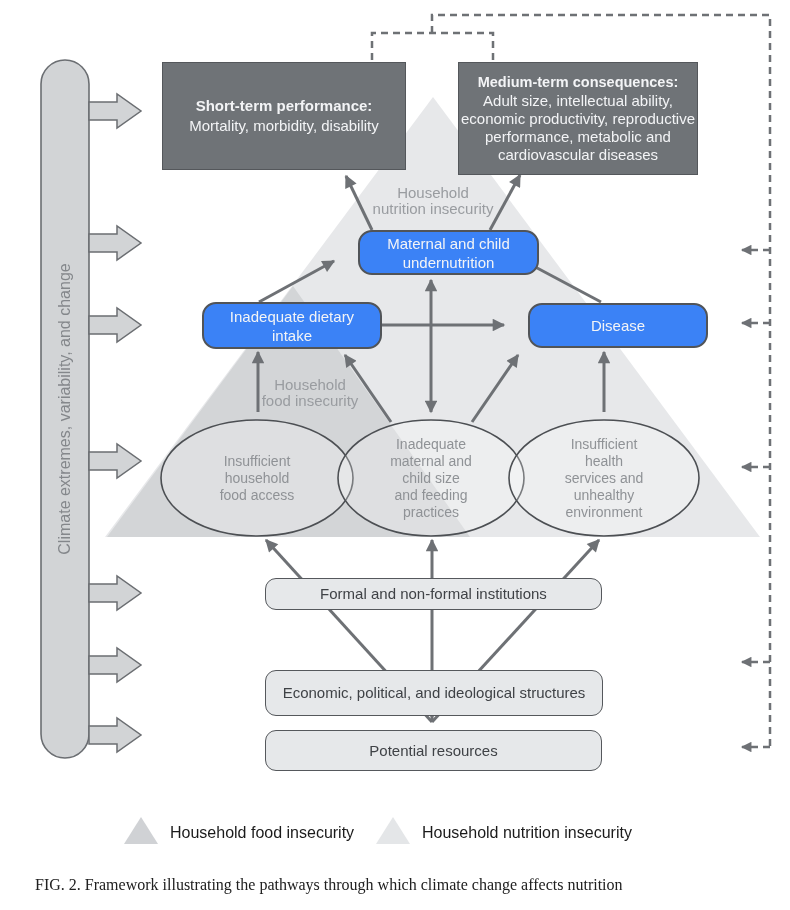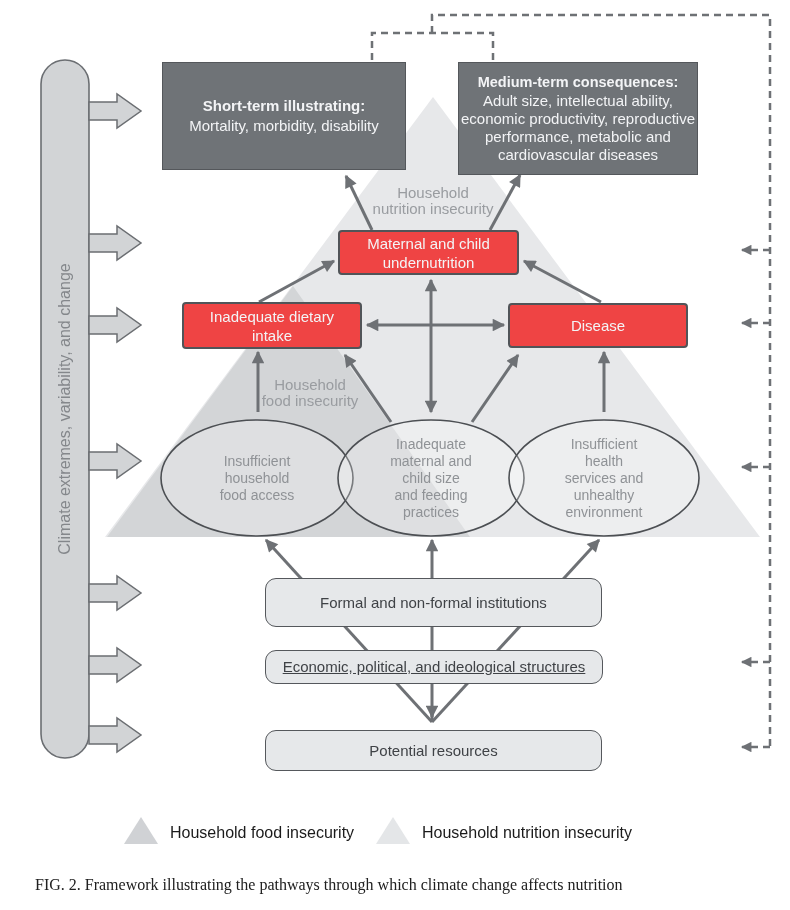--- a/index.html
+++ b/index.html
@@ -3,21 +3,21 @@
 <meta charset="utf-8">
 <style>
   html,body{margin:0;padding:0;background:#ffffff;}
   #stage{position:relative;width:790px;height:910px;background:#ffffff;overflow:hidden;
          font-family:"Liberation Sans",sans-serif;}
   #diagram-svg{position:absolute;left:0;top:0;}
   .abs{position:absolute;box-sizing:border-box;}
   .pre{white-space:pre-line;}
   .flexc{display:flex;flex-direction:column;align-items:center;justify-content:center;text-align:center;}
   .box-dark{background:#6f7377;border:1.5px solid #54575b;color:#f3f4f6;}
-  .box-dark-round{background:#ef4444;border:2px solid #515458;border-radius:4px;color:#f3f4f6;}
+  .box-dark-round{background:#3b82f6;border:2px solid #515458;border-radius:14px;color:#f3f4f6;margin-left:20px;}
   .box-light{background:#e6e8ea;border:1.6px solid #55585c;border-radius:11px;color:#3f4246;}
   .box-title{font-weight:bold;font-size:15px;line-height:20px;}
   .box-body{font-size:15px;line-height:20px;}
   .box-body-sm{font-size:15px;line-height:18px;}
   .node-label{font-size:15px;line-height:19px;}
   .bottom-label{font-size:15px;line-height:18px;}
   .ellipse-label{color:#8f9296;font-size:14px;line-height:17px;}
   .region-label{color:#999ca0;font-size:15px;line-height:15.5px;text-align:center;}
   .bar-label{color:#84878b;font-size:16px;text-align:center;line-height:24px;}
   .legend-label{color:#1b1b1b;font-size:16px;line-height:26px;}
@@ -92,21 +92,21 @@
   </svg>
 
   <div class="abs bar-label" style="left:-284px;top:397px;width:698px;height:24px;transform:rotate(-90deg);">Climate extremes, variability, and change</div>
 
   <div class="abs region-label pre" style="left:343px;top:185px;width:180px;">Household
 nutrition insecurity</div>
   <div class="abs region-label pre" style="left:230px;top:377px;width:160px;">Household
 food insecurity</div>
 
   <div class="abs box-dark flexc" style="left:162px;top:62px;width:244px;height:108px;">
-    <div class="box-title">Short-term illustrating:</div>
+    <div class="box-title">Short-term performance:</div>
     <div class="box-body pre">Mortality, morbidity, disability</div>
   </div>
   <div class="abs box-dark flexc" style="left:458px;top:62px;width:240px;height:113px;">
     <div class="box-title" style="font-size:14.5px;line-height:19px;">Medium-term consequences:</div>
     <div class="box-body-sm pre">Adult size, intellectual ability,
 economic productivity, reproductive
 performance, metabolic and
 cardiovascular diseases</div>
   </div>
 
@@ -123,22 +123,22 @@
 maternal and
 child size
 and feeding
 practices</div>
   <div class="abs flexc ellipse-label pre" style="left:534px;top:430px;width:140px;height:96px;">Insufficient
 health
 services and
 unhealthy
 environment</div>
 
-  <div class="abs box-light flexc bottom-label" style="left:265px;top:578px;width:337px;height:49px;">Formal and non-formal institutions</div>
-  <div class="abs box-light flexc bottom-label" style="left:265px;top:650px;width:338px;height:34px;text-decoration:underline;">Economic, political, and ideological structures</div>
+  <div class="abs box-light flexc bottom-label" style="left:265px;top:578px;width:337px;height:32px;">Formal and non-formal institutions</div>
+  <div class="abs box-light flexc bottom-label" style="left:265px;top:670px;width:338px;height:46px;">Economic, political, and ideological structures</div>
   <div class="abs box-light flexc bottom-label" style="left:265px;top:722px;width:337px;height:41px;margin-top:8px;">Potential resources</div>
 
   <div class="abs legend-label" style="left:170px;top:820px;">Household food insecurity</div>
   <div class="abs legend-label" style="left:422px;top:820px;">Household nutrition insecurity</div>
 
   <div class="abs caption" style="left:35px;top:876px;width:720px;">FIG. 2. Framework illustrating the pathways through which climate change affects nutrition</div>
 
 </div>
 
 </body></html>

